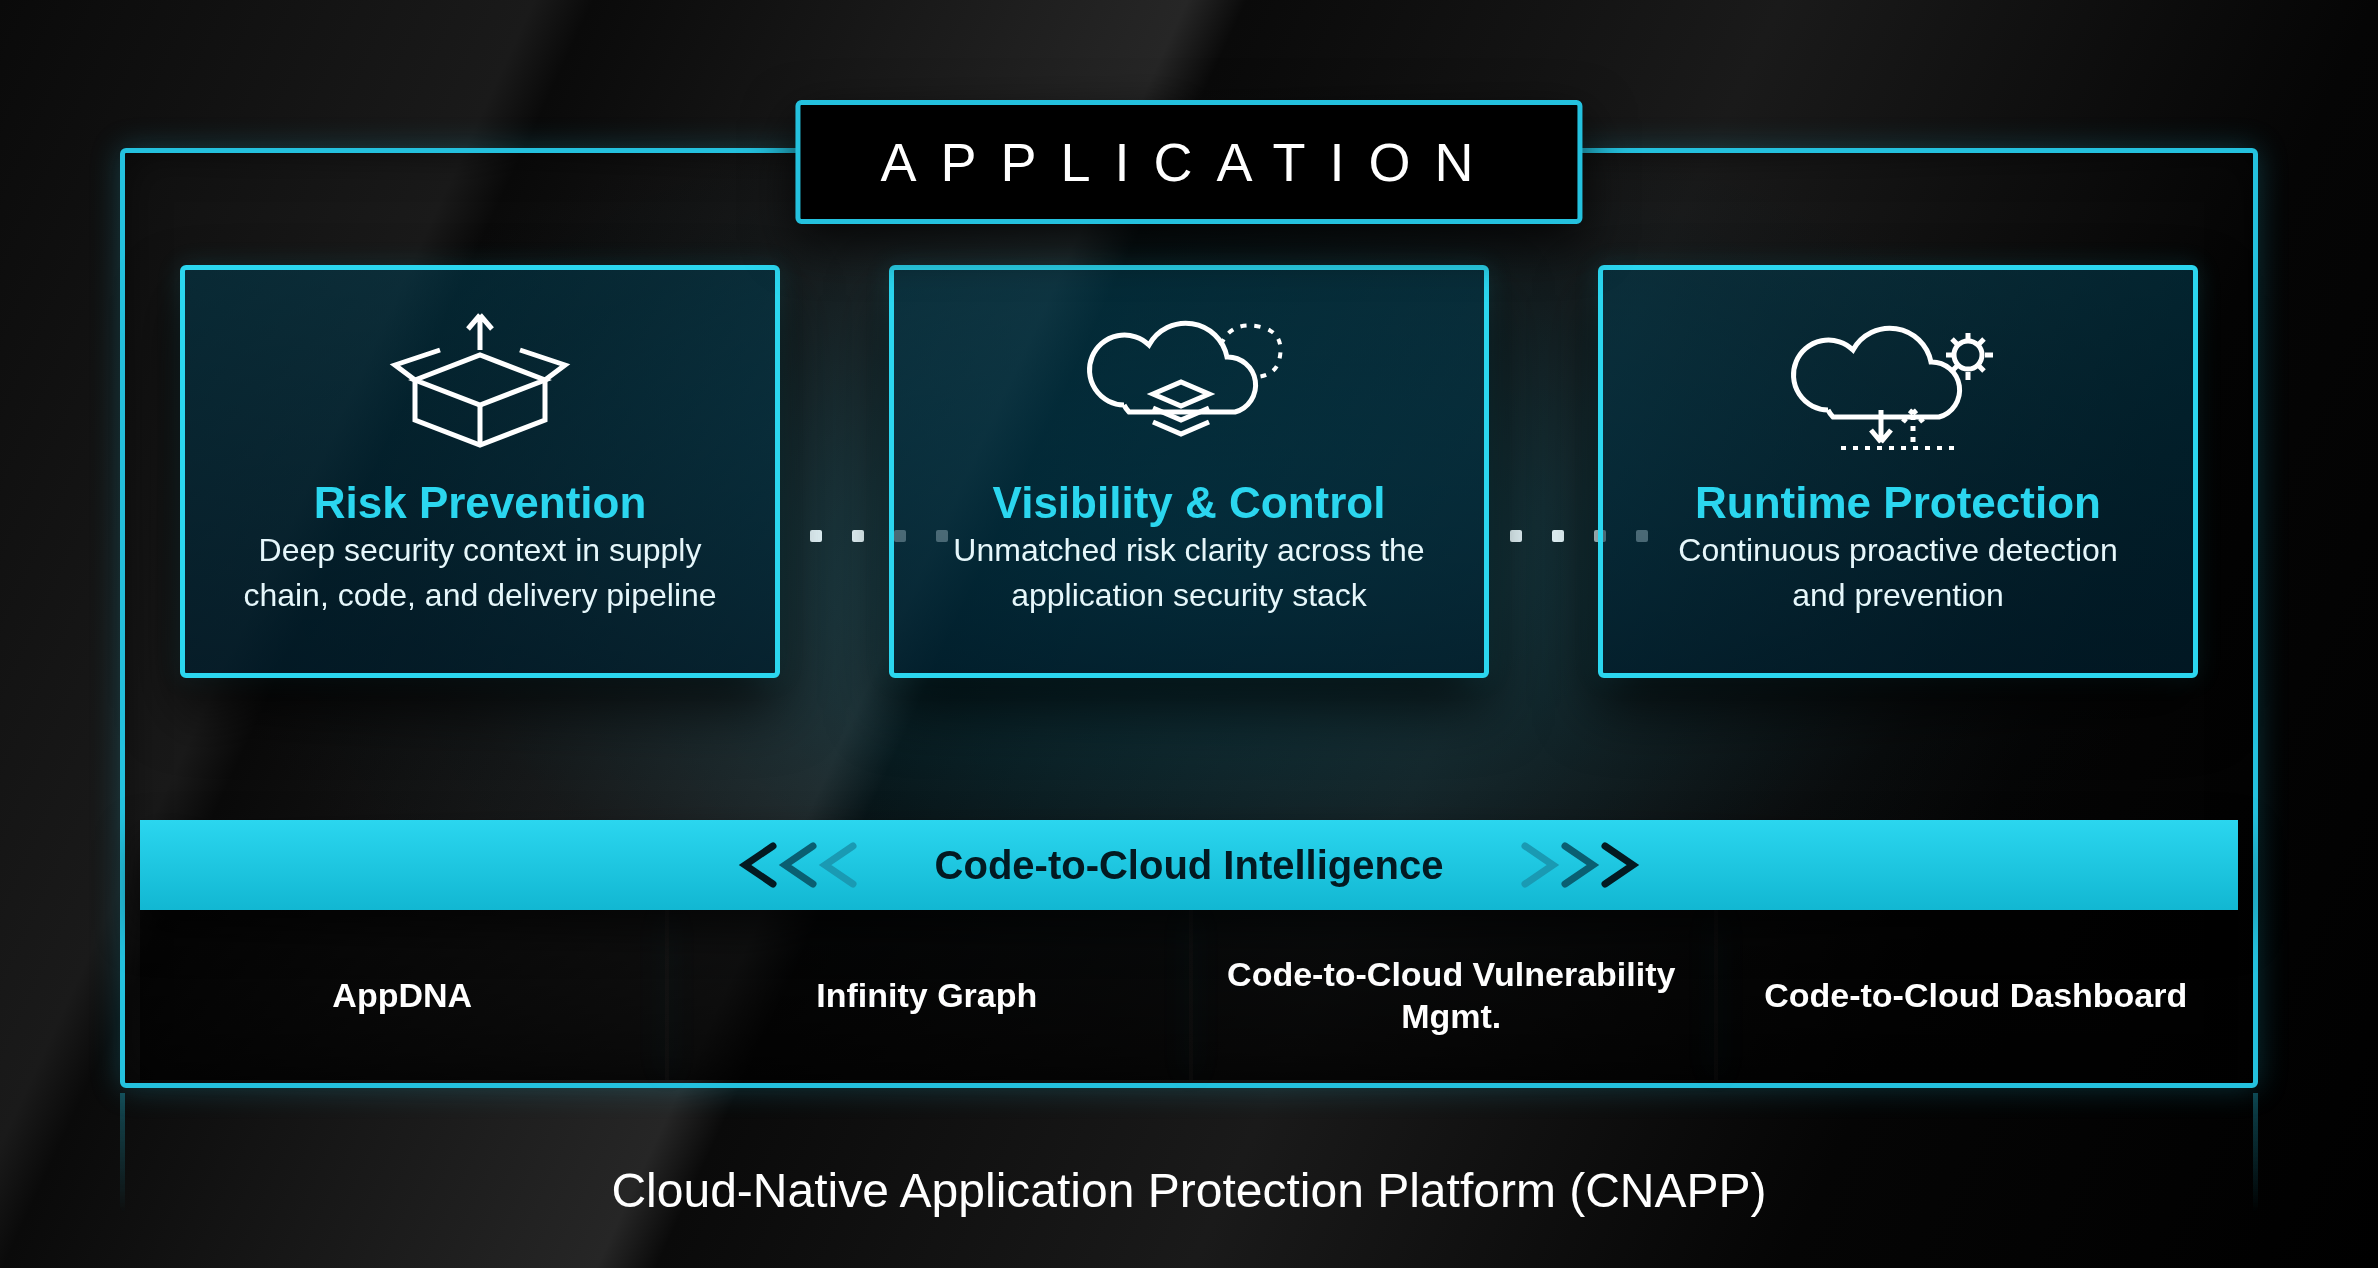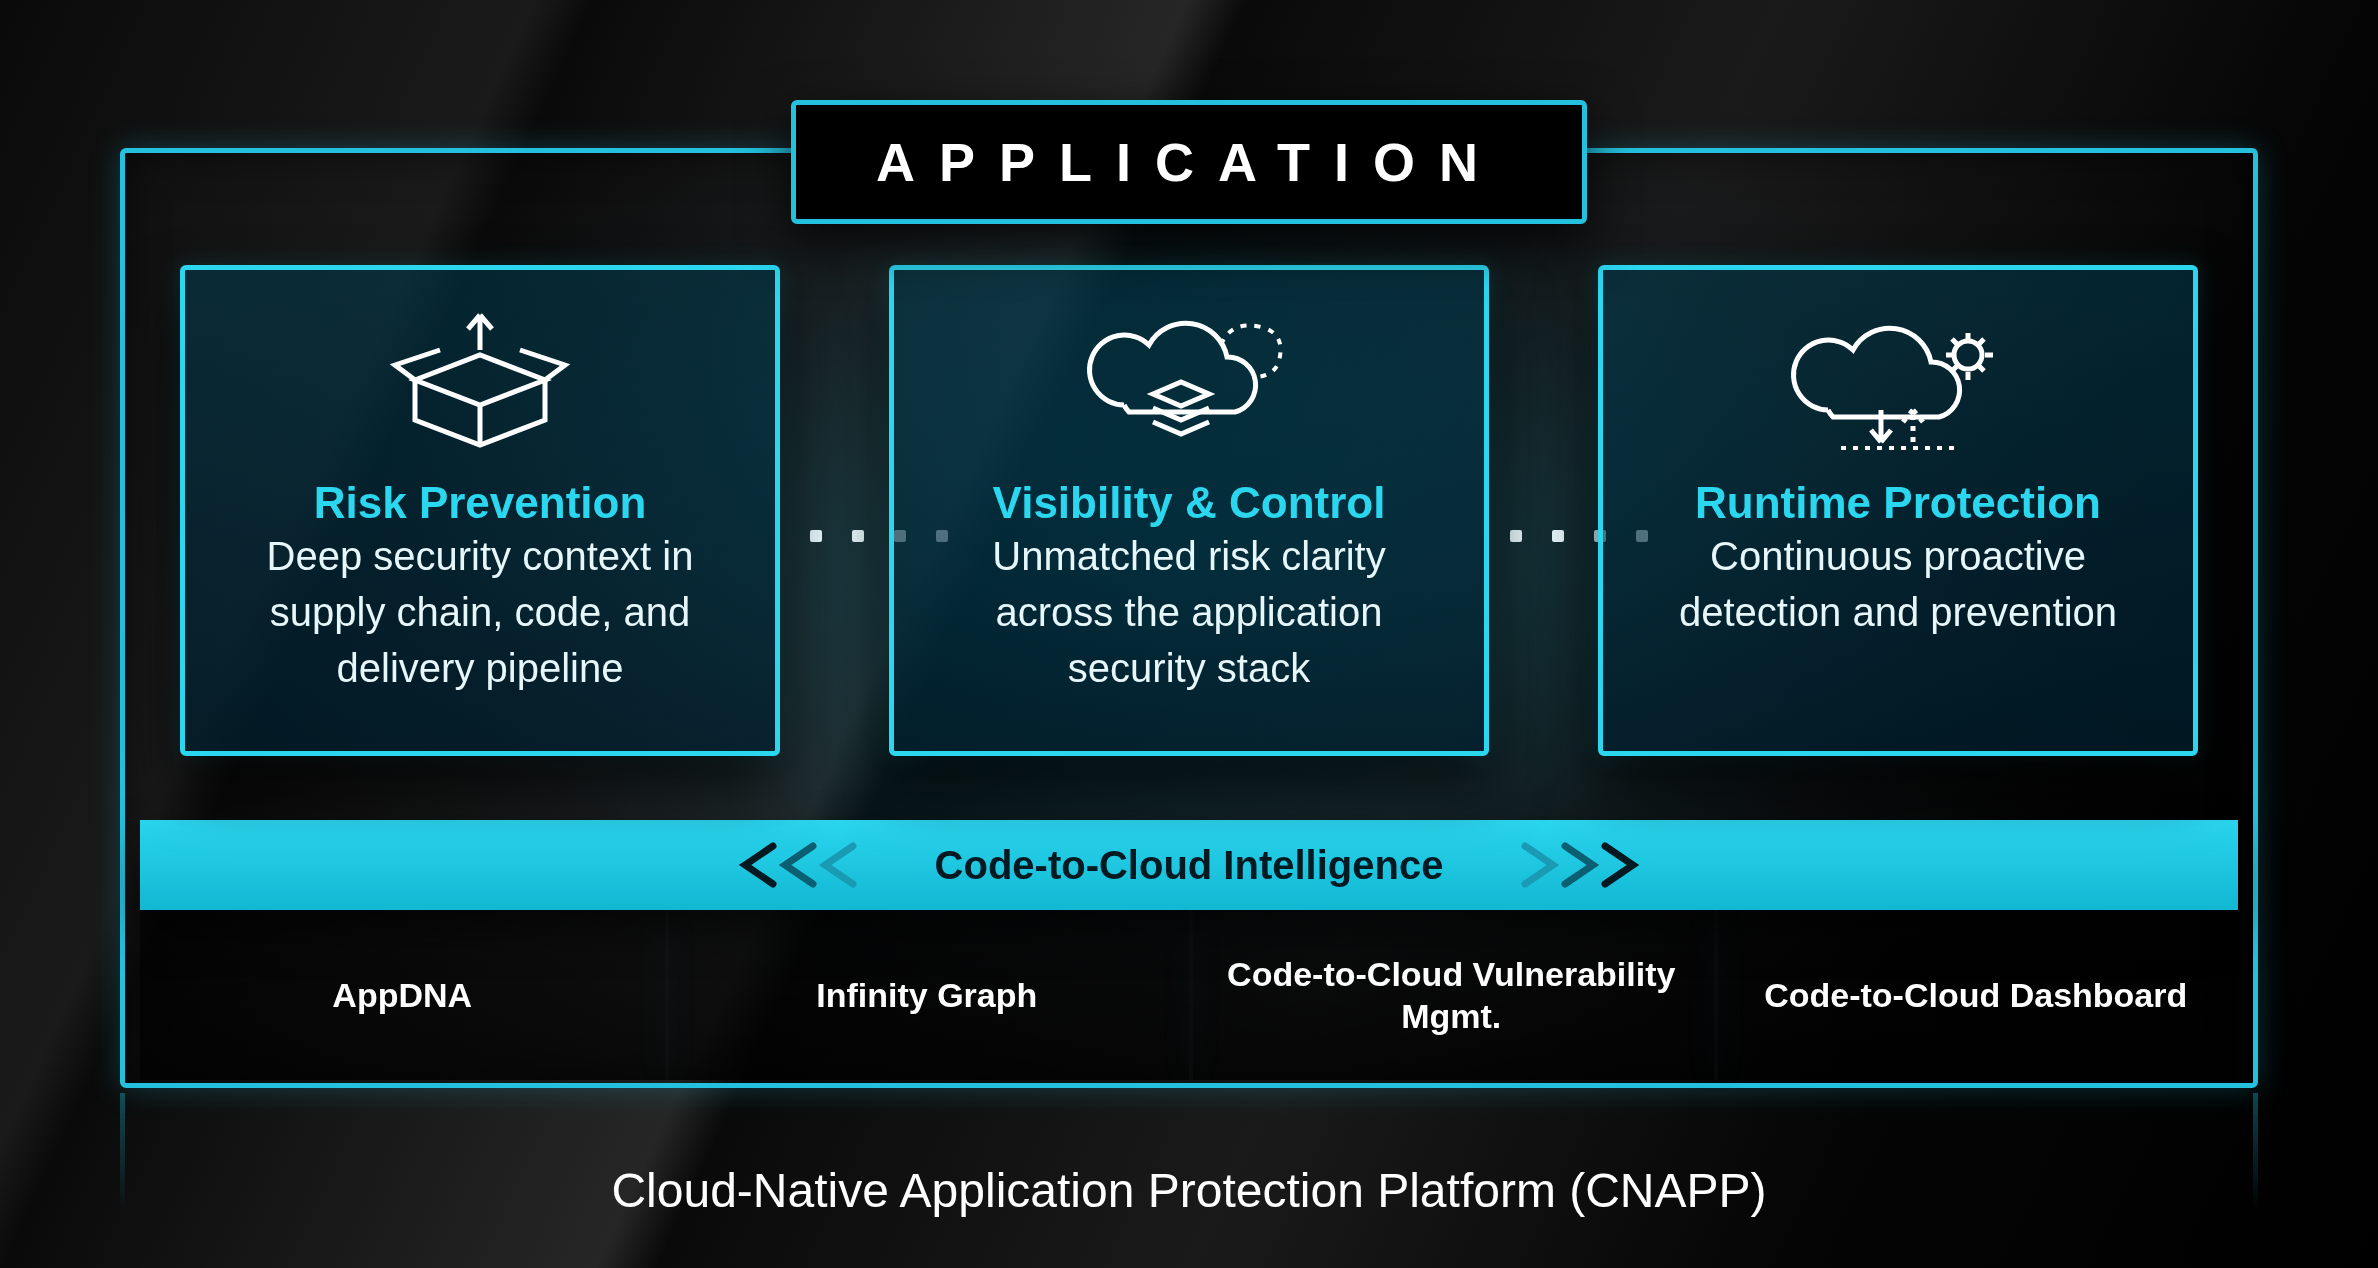--- a/index.html
+++ b/index.html
@@ -70,21 +70,21 @@
     position: absolute;
     left: 50%;
     transform: translateX(-50%);
     top: 100px;
     background: #000;
     border: 5px solid #24c1de;
     border-radius: 6px;
     padding: 26px 80px;
     letter-spacing: 24px;
     color: #fff;
-    font-weight: 700;
+    font-weight: 400;
     font-size: 54px;
     box-shadow: 0 18px 50px rgba(0,0,0,0.8);
     text-align: center;
     z-index: 5;
   }
   
   .cards-row {
     position: absolute;
     top: 265px;
     left: 180px;
@@ -113,21 +113,21 @@
     justify-content: center;
     margin-bottom: 18px;
   }
   .card h3 {
     color: #2bd6ef;
     font-size: 44px;
     font-weight: 700;
   }
   .card p {
     color: #e6f7fb;
-    font-size: 40px;
+    font-size: 32px;
     line-height: 1.4;
     font-weight: 400;
   }
   
   .dots {
     position: absolute;
     top: 530px;
     display: flex;
     gap: 30px;
     z-index: 3;

